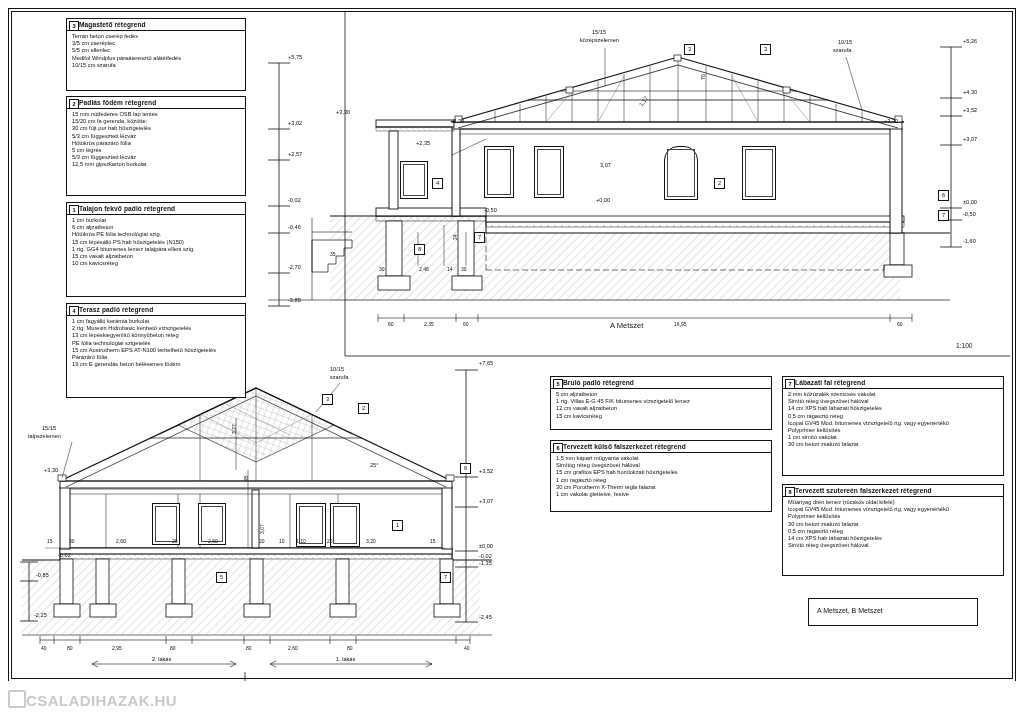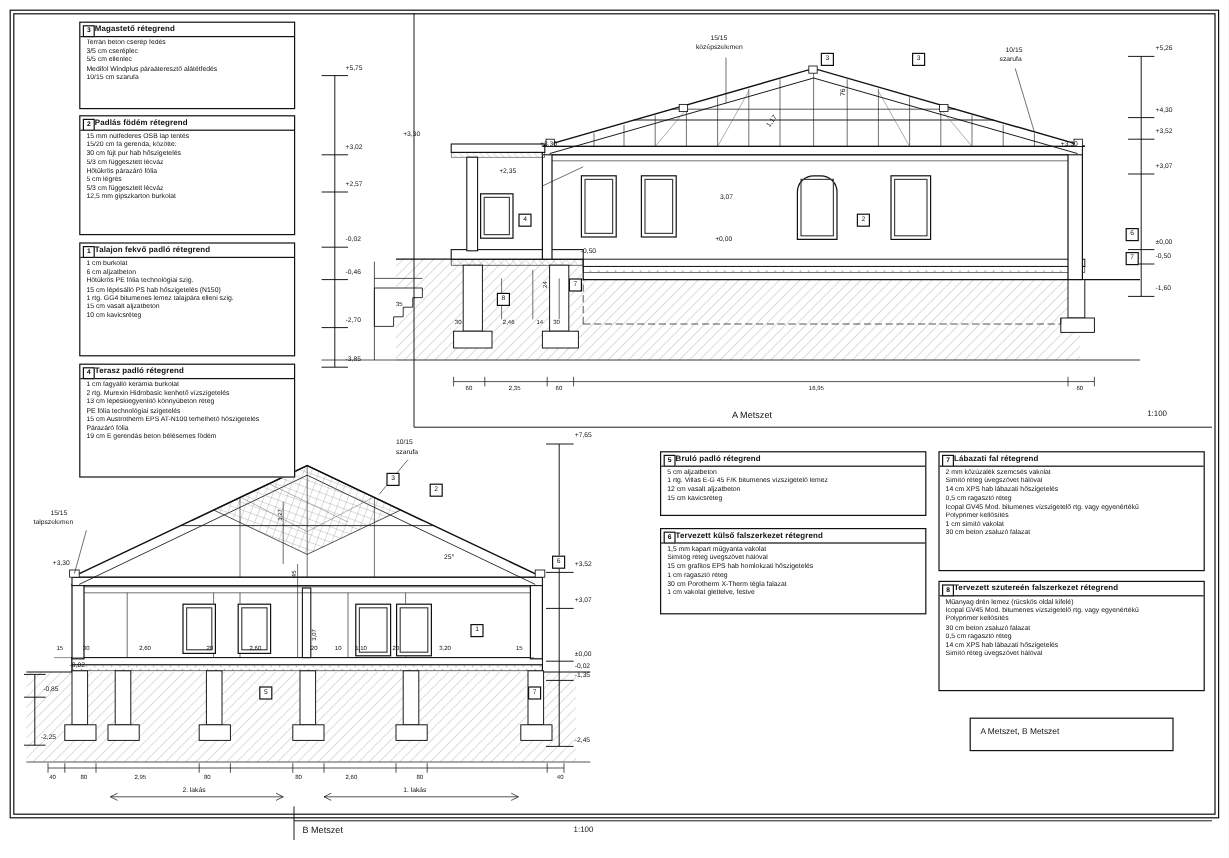--- a/index.html
+++ b/index.html
@@ -504,23 +504,29 @@
   <div class="lbl" style="left:152px;top:656px;">2. lakás</div>
   <div class="lbl" style="left:336px;top:656px;">1. lakás</div>
 
   <div class="bubble" style="left:322px;top:394px;">3</div>
   <div class="bubble" style="left:358px;top:403px;">2</div>
   <div class="bubble" style="left:460px;top:463px;">6</div>
   <div class="bubble" style="left:392px;top:520px;">1</div>
   <div class="bubble" style="left:440px;top:572px;">7</div>
   <div class="bubble" style="left:216px;top:572px;">5</div>
 
-  <div class="sec-name" style="left:610px;top:341px;">A Metszet</div>
+  <div class="sec-name" style="left:610px;top:321px;">A Metszet</div>
   <div class="scalebox" style="left:956px;top:342px;">1:100</div>
   <div class="sec-name" style="left:252px;top:687px;">B Metszet</div>
   <div class="scalebox" style="left:478px;top:688px;">1:100</div>
 
   <div class="titleblock" style="left:808px;top:598px;width:168px;height:26px;">
     <div class="tb-txt" style="left:8px;top:8px;">A Metszet, B Metszet</div>
   </div>
 
+  <div class="footer">
+    <div class="wm-ic"></div>
+    <div class="wm">
+      <span>CSALADIHAZAK</span><span>.HU</span>
+    </div>
+  </div>
 
 </div>
 
 </body></html>

